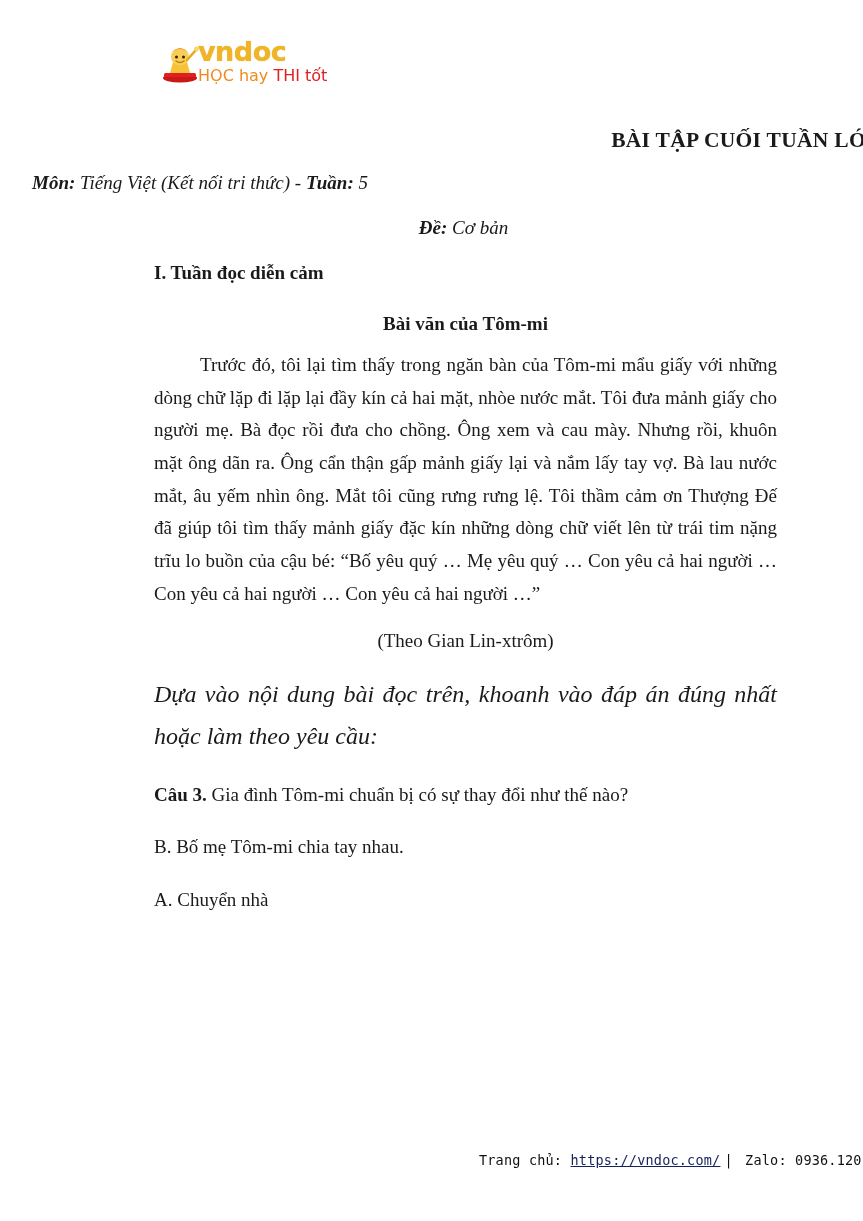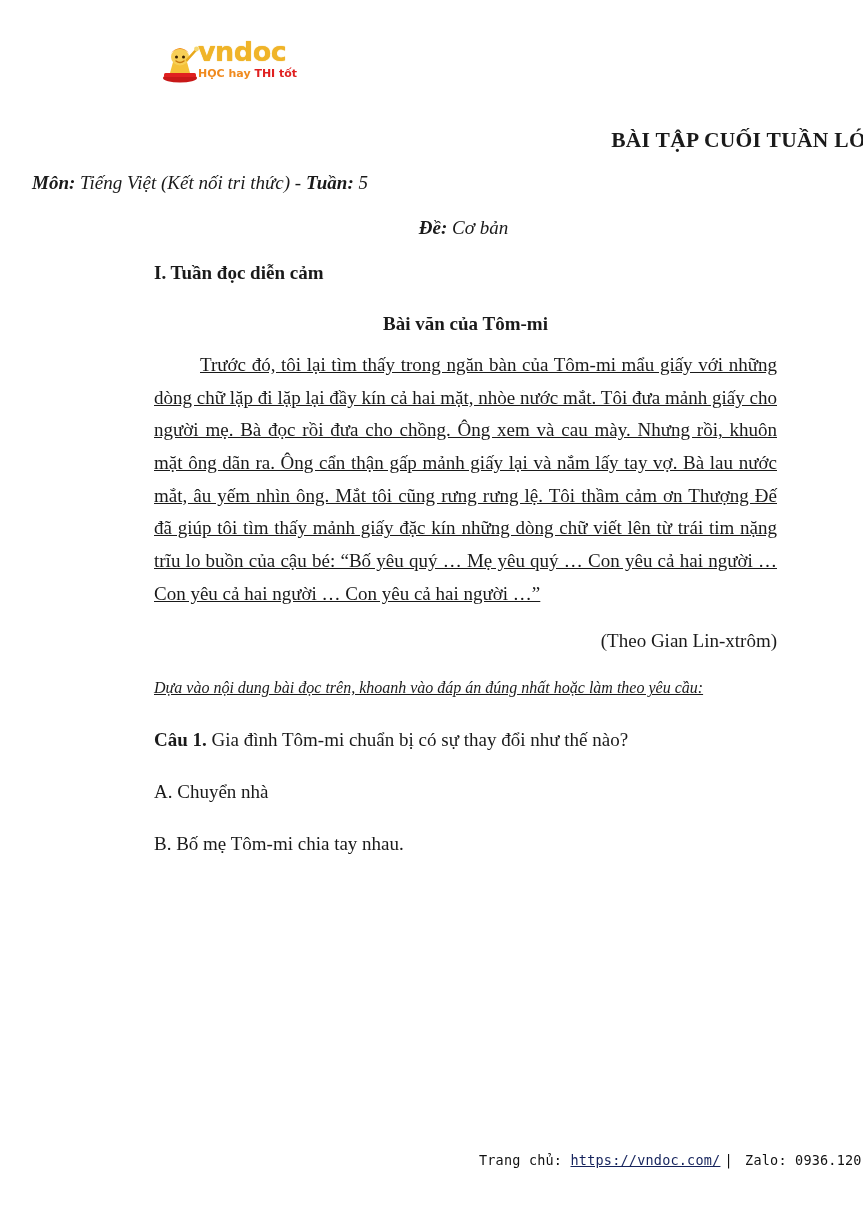--- a/index.html
+++ b/index.html
@@ -49,22 +49,22 @@
     font-family: "DejaVu Sans", sans-serif;
     font-weight: bold;
     font-size: 27px;
     letter-spacing: -0.5px;
     line-height: 1;
     color: #f0b428;
     text-shadow: 0 0 1px #e8a81c;
   }
   .logo-tag {
     font-family: "DejaVu Sans", sans-serif;
-    font-weight: bold;
-    font-size: 11px;
+    font-weight: normal;
+    font-size: 16px;
     line-height: 1;
     margin-top: 3px;
     letter-spacing: 0px;
   }
   .tag-a { color: #f08a1e; }
   .tag-b { color: #e02020; }
 
   
   .doc-title {
     position: absolute;
@@ -117,35 +117,34 @@
   }
 
   p.body {
     font-size: 19px;
     line-height: 1.72;
     text-align: justify;
     text-justify: inter-word;
     margin: 18px 0 0 0;
     text-indent: 46px;
   }
-  p.body.tight { margin-top: 14px; text-decoration: underline; }
+  p.body.tight { margin-top: 14px; }
 
   .attrib {
     font-size: 19px;
-    text-align: right;
+    text-align: center;
     margin: 20px 0 0 0;
   }
 
   .instruct {
-    font-size: 16px;
+    font-size: 24px;
     font-style: italic;
     line-height: 1.72;
     text-align: justify;
     margin: 22px 0 0 0;
-    text-decoration: underline;
   }
 
   .question {
     font-size: 19px;
     line-height: 1.7;
     margin: 22px 0 0 0;
   }
   .question b { font-weight: bold; }
 
   .choice {
@@ -216,25 +215,25 @@
 
 
     <p class="body tight">Trước đó, tôi lại tìm thấy trong ngăn bàn của Tôm-mi mẩu giấy với những dòng chữ lặp đi lặp lại đầy kín cả hai mặt, nhòe nước mắt. Tôi đưa mảnh giấy cho người mẹ. Bà đọc rồi đưa cho chồng. Ông xem và cau mày. Nhưng rồi, khuôn mặt ông dãn ra. Ông cẩn thận gấp mảnh giấy lại và nắm lấy tay vợ. Bà lau nước mắt, âu yếm nhìn ông. Mắt tôi cũng rưng rưng lệ. Tôi thầm cảm ơn Thượng Đế đã giúp tôi tìm thấy mảnh giấy đặc kín những dòng chữ viết lên từ trái tim nặng trĩu lo buồn của cậu bé: “Bố yêu quý … Mẹ yêu quý … Con yêu cả hai người … Con yêu cả hai người … Con yêu cả hai người …”</p>
 
     <div class="attrib">(Theo Gian Lin-xtrôm)</div>
 
 
     <div class="instruct">Dựa vào nội dung bài đọc trên, khoanh vào đáp án đúng nhất hoặc làm theo yêu cầu:</div>
 
     <div class="question">
-      <b>Câu 1.</b><span> Gia đình Tôm-mi chuẩn bị có sự thay đổi như thế nào?</span>
+      <b>Câu 3.</b><span> Gia đình Tôm-mi chuẩn bị có sự thay đổi như thế nào?</span>
     </div>
 
+    <div class="choice">B. Bố mẹ Tôm-mi chia tay nhau.</div>
     <div class="choice">A. Chuyển nhà</div>
-    <div class="choice">B. Bố mẹ Tôm-mi chia tay nhau.</div>
 
   </div>
 
   <div class="footer">
     <span>Trang chủ: </span><span class="url">https://vndoc.com/</span><span class="sep">|</span><span> Zalo: 0936.120.169</span>
   </div>
 
 </div>
 
 </body></html>

